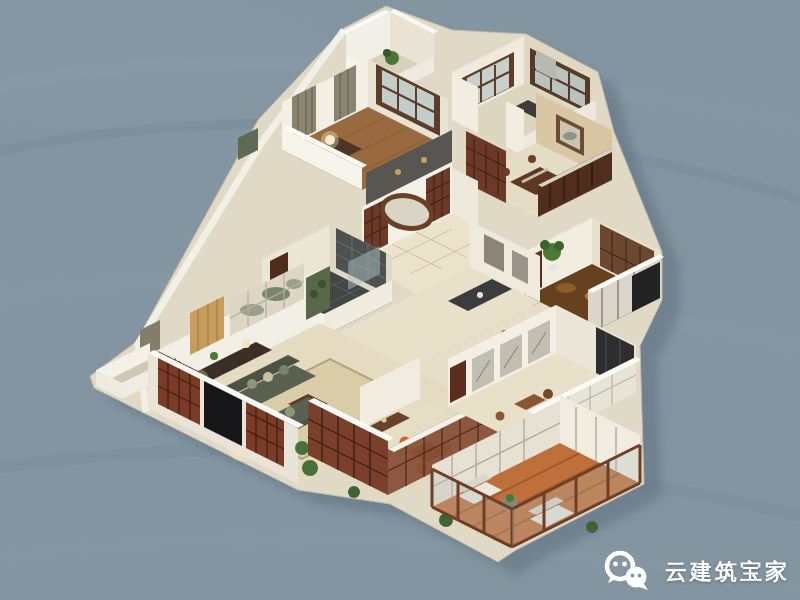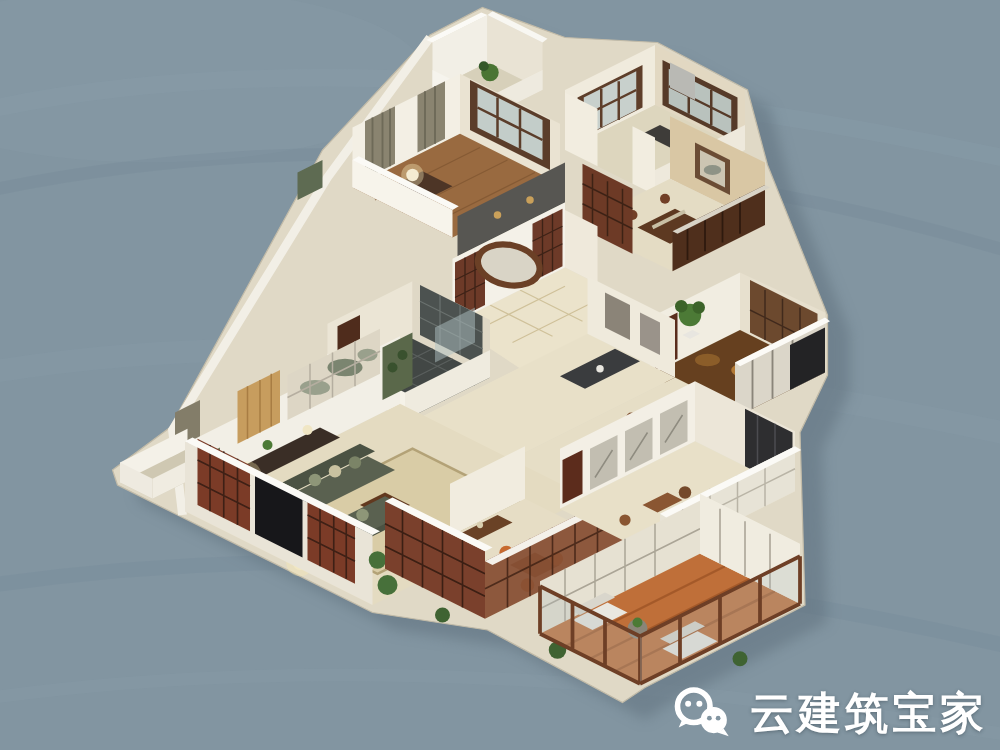--- a/index.html
+++ b/index.html
@@ -9,21 +9,21 @@
     font-family:"DejaVu Sans", sans-serif;
   }
   #stage{position:absolute;left:0;top:0;width:800px;height:600px;}
   #shadow-path{filter:blur(5px);}
   .watermark{
     position:absolute;right:10px;bottom:6px;
     display:flex;align-items:center;gap:12px;
     color:#ffffff;
   }
   .watermark .wm-text{
-    font-size:35px;font-weight:600;letter-spacing:3px;
+    font-size:22px;font-weight:600;letter-spacing:3px;
     text-shadow:0 1px 3px rgba(40,55,65,.45);
     white-space:nowrap;
   }
 </style>
 </head>
 <body>
 
 <svg id="stage" viewBox="0 0 800 600">
 
   <g>

